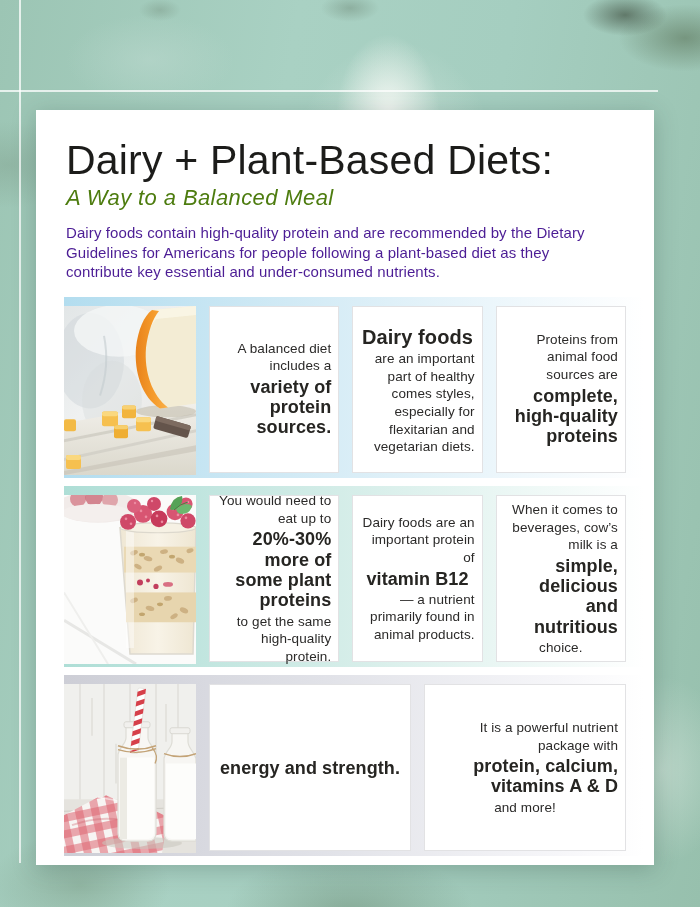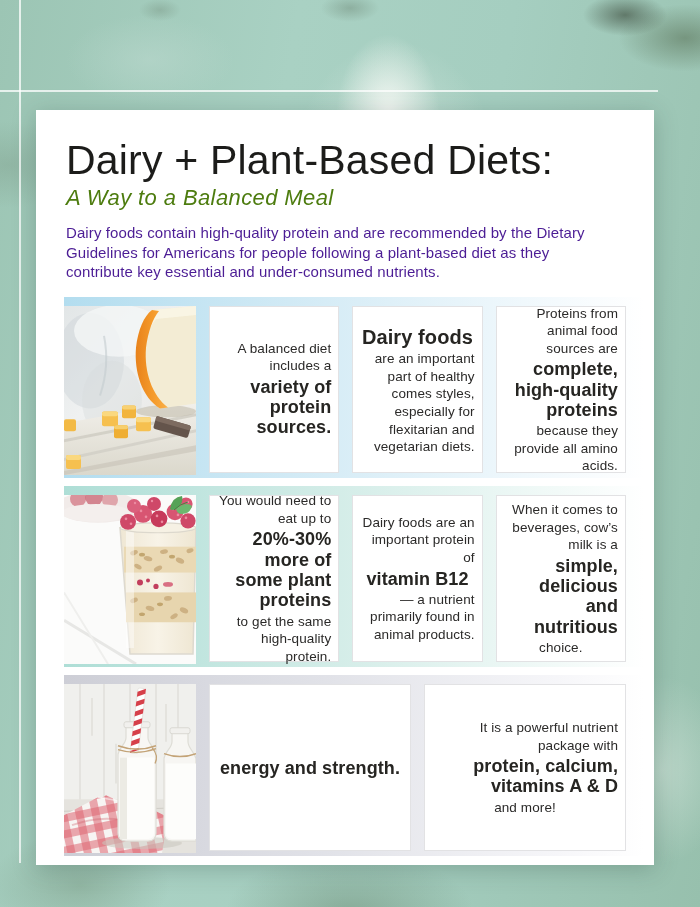--- a/index.html
+++ b/index.html
@@ -133,21 +133,20 @@
           <span class="post"></span>
         </div>
         <div class="card">
           <span class="pre"></span>
           <span class="bold b20">Dairy foods</span>
           <span class="post">are an important part of healthy comes styles, especially for flexitarian and vegetarian diets.</span>
         </div>
         <div class="card">
           <span class="pre">Proteins from animal food sources are</span>
           <span class="bold">complete, high-quality proteins</span>
-          <span class="post">because they provide all amino acids.</span>
         </div>
       </div>
 
       <div class="band band-2">
         <div class="photo">
           <svg viewBox="0 0 132 170" preserveAspectRatio="none">
             <defs>
               <linearGradient id="ygbody" x1="0" y1="0" x2="1" y2="0">
                 <stop offset="0" stop-color="#efe7d4"></stop>
                   <stop offset="0.5" stop-color="#f8f3e7"></stop>

